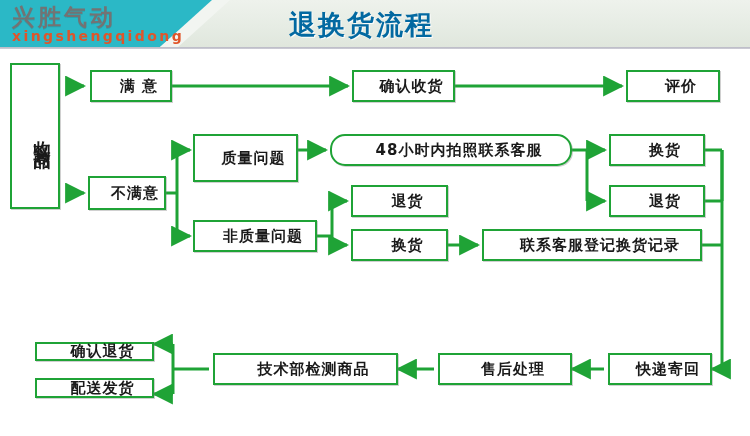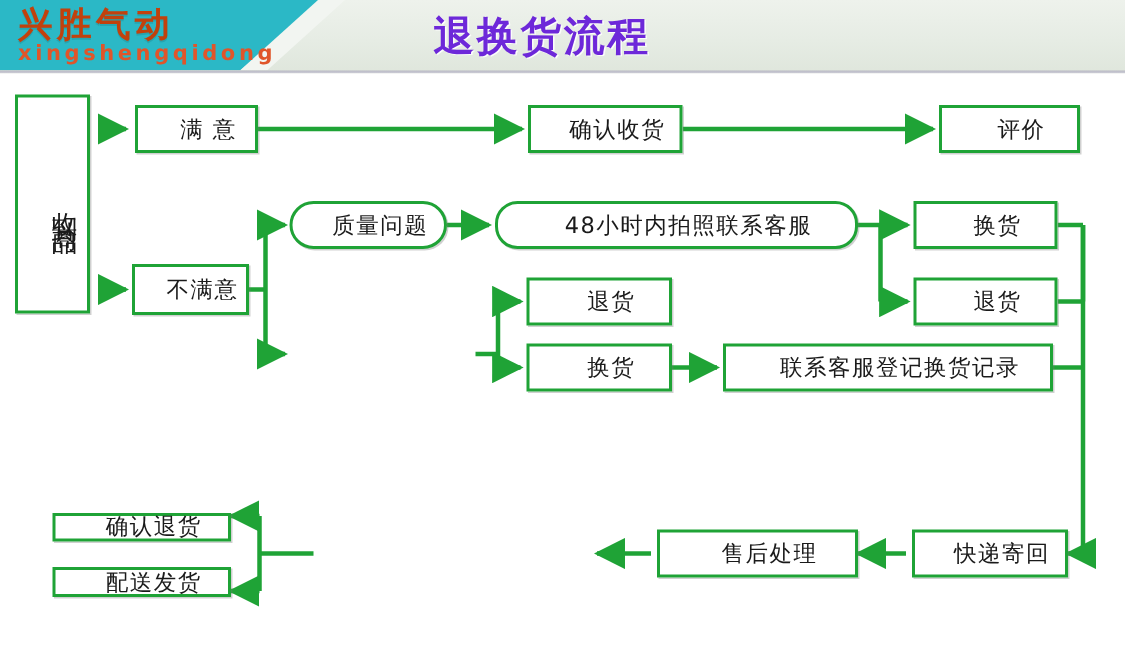--- a/index.html
+++ b/index.html
@@ -19,37 +19,37 @@
           background:linear-gradient(180deg,#eef2ec 0%,#e6ece4 55%,#dfe6dc 100%);}
   .header-rule{position:absolute;left:0;top:47px;width:750px;height:2px;
           background:linear-gradient(180deg,#b9b9c4 0%,#cfcfd8 100%);}
   .logo-banner{position:absolute;left:0;top:0;width:215px;height:47px;
           background:#2bb8c6;
           clip-path:polygon(0 0,215px 0,160px 47px,0 47px);}
   .logo-stripe{position:absolute;left:150px;top:0;width:80px;height:47px;
           background:#f2f5f1;
           clip-path:polygon(62px 0,80px 0,28px 47px,10px 47px);}
   .logo-text{position:absolute;left:12px;top:4px;width:150px;height:27px;
-          color:#c2410c;font-size:23px;font-weight:bold;letter-spacing:3px;
+          color:#737373;font-size:23px;font-weight:bold;letter-spacing:3px;
           line-height:27px;white-space:nowrap;
           text-shadow:0 1px 0 rgba(0,0,0,.10);}
   .logo-sub{position:absolute;left:12px;top:29px;width:170px;height:14px;
           color:#e0552a;font-size:14px;font-weight:bold;letter-spacing:2.4px;
           line-height:14px;white-space:nowrap;}
   .title{position:absolute;left:289px;top:8px;height:34px;line-height:34px;
-          color:#6d28d9;font-size:27px;font-weight:bold;letter-spacing:2px;
+          color:#0369a1;font-size:27px;font-weight:bold;letter-spacing:2px;
           white-space:nowrap;
           text-shadow:1px 1px 0 rgba(255,255,255,.85);}
 
   
   .canvas{position:absolute;left:0;top:49px;width:750px;height:387px;background:#fff;}
 
   .node{position:absolute;box-sizing:border-box;
         border:2.5px solid #1fa336;background:#ffffff;
-        color:#1a1a1a;font-size:15px;font-weight:normal;
+        color:#1a1a1a;font-size:15px;font-weight:bold;
         display:flex;align-items:center;justify-content:center;
         text-align:right;letter-spacing:1px;white-space:nowrap;
         box-shadow:1px 1px 0 rgba(120,120,120,.35);padding-left:16px;}
   .node.vertical{writing-mode:vertical-rl;text-orientation:upright;
         letter-spacing:4px;font-size:17px;}
 
   svg.wires{position:absolute;left:0;top:0;width:750px;height:387px;
         pointer-events:none;overflow:visible;}
 </style>
 </head>
@@ -125,38 +125,40 @@
     <div class="node vertical" style="left:10px;top:14px;width:50px;height:146px;">收到商品</div>
 
     <div class="node" style="left:90px;top:21px;width:82px;height:32px;">满 意</div>
 
     <div class="node" style="left:352px;top:21px;width:103px;height:32px;">确认收货</div>
 
     <div class="node" style="left:626px;top:21px;width:94px;height:32px;">评价</div>
 
     <div class="node" style="left:88px;top:127px;width:78px;height:34px;">不满意</div>
 
-    <div class="node" style="left:193px;top:85px;width:105px;height:32px;border-radius:16px;">质量问题</div>
+    <div class="node" style="left:193px;top:85px;width:105px;height:48px;">质量问题</div>
 
+    <div class="node" style="left:193px;top:171px;width:124px;height:32px;">非质量问题</div>
 
     <div class="node" style="left:330px;top:85px;width:242px;height:32px;border-radius:15px;">48小时内拍照联系客服</div>
 
     <div class="node" style="left:609px;top:85px;width:96px;height:32px;">换货</div>
 
     <div class="node" style="left:609px;top:136px;width:96px;height:32px;">退货</div>
 
     <div class="node" style="left:351px;top:136px;width:97px;height:32px;">退货</div>
 
     <div class="node" style="left:351px;top:180px;width:97px;height:32px;">换货</div>
 
     <div class="node" style="left:482px;top:180px;width:220px;height:32px;">联系客服登记换货记录</div>
 
     <div class="node" style="left:438px;top:304px;width:134px;height:32px;">售后处理</div>
 
     <div class="node" style="left:608px;top:304px;width:104px;height:32px;">快递寄回</div>
 
+    <div class="node" style="left:213px;top:304px;width:185px;height:32px;">技术部检测商品</div>
 
     <div class="node" style="left:35px;top:293px;width:119px;height:19px;">确认退货</div>
 
     <div class="node" style="left:35px;top:329px;width:119px;height:20px;">配送发货</div>
 
   </div>
 </div>
 
 </body></html>

